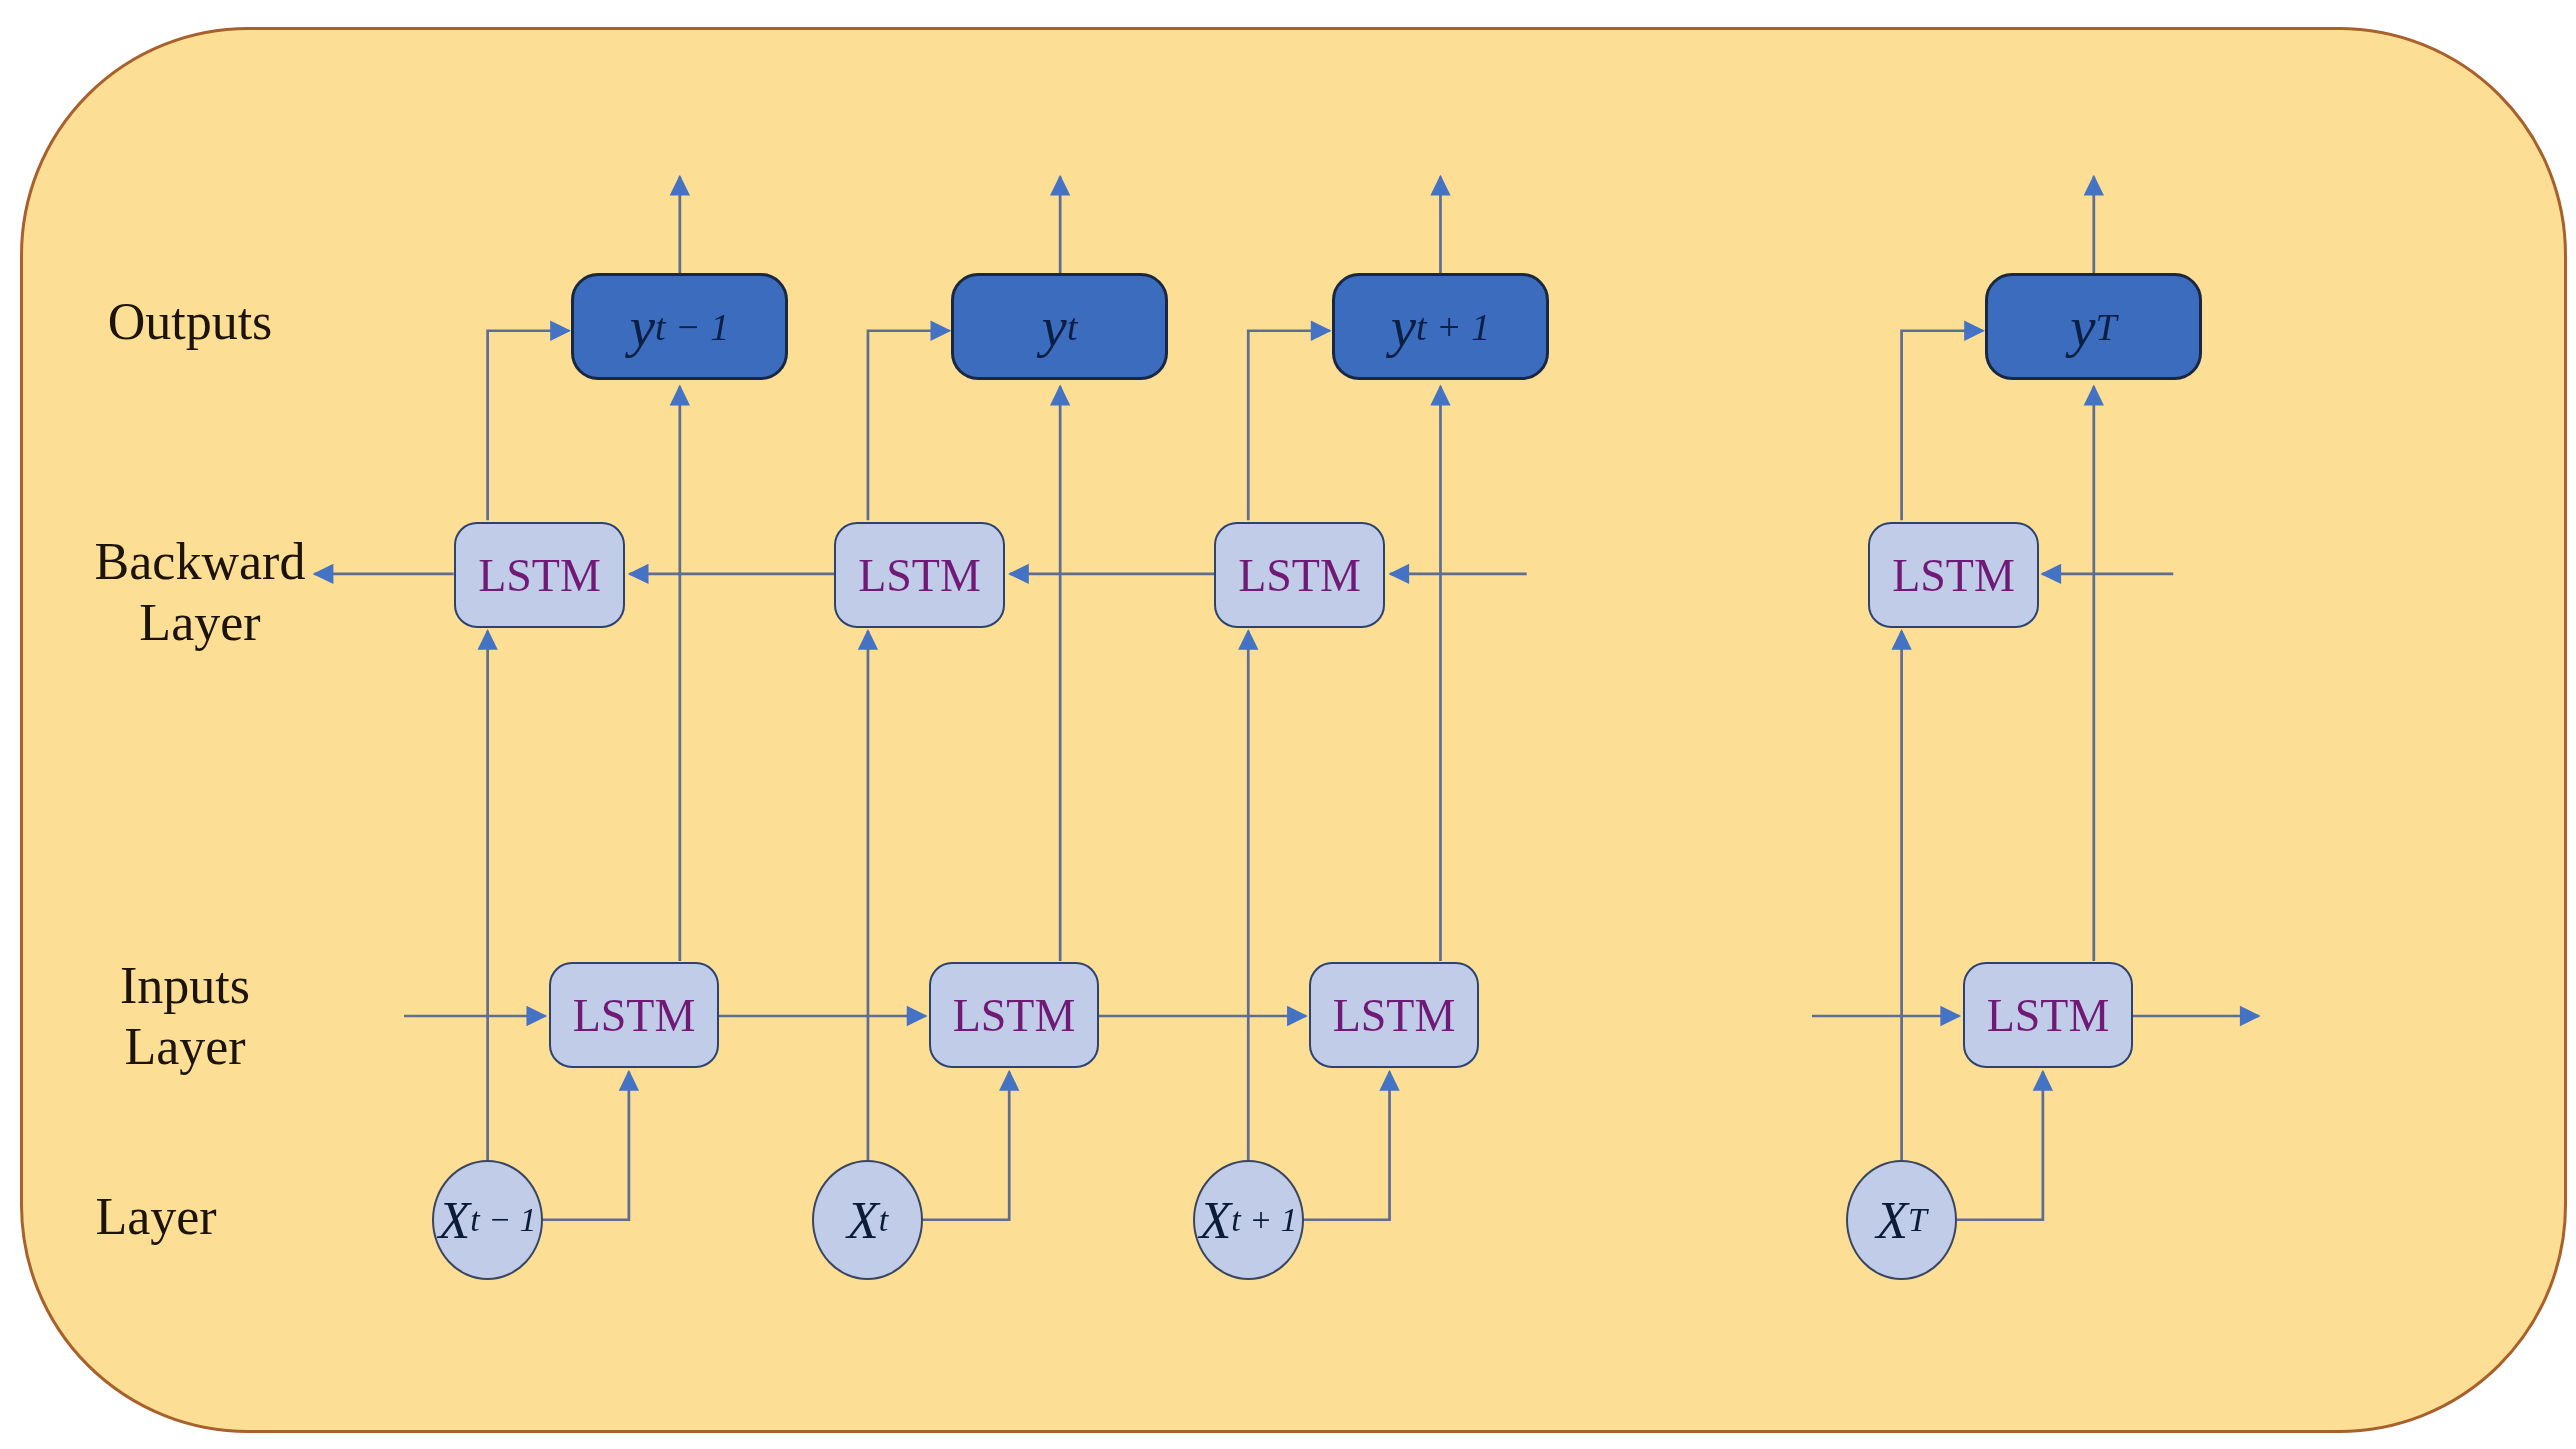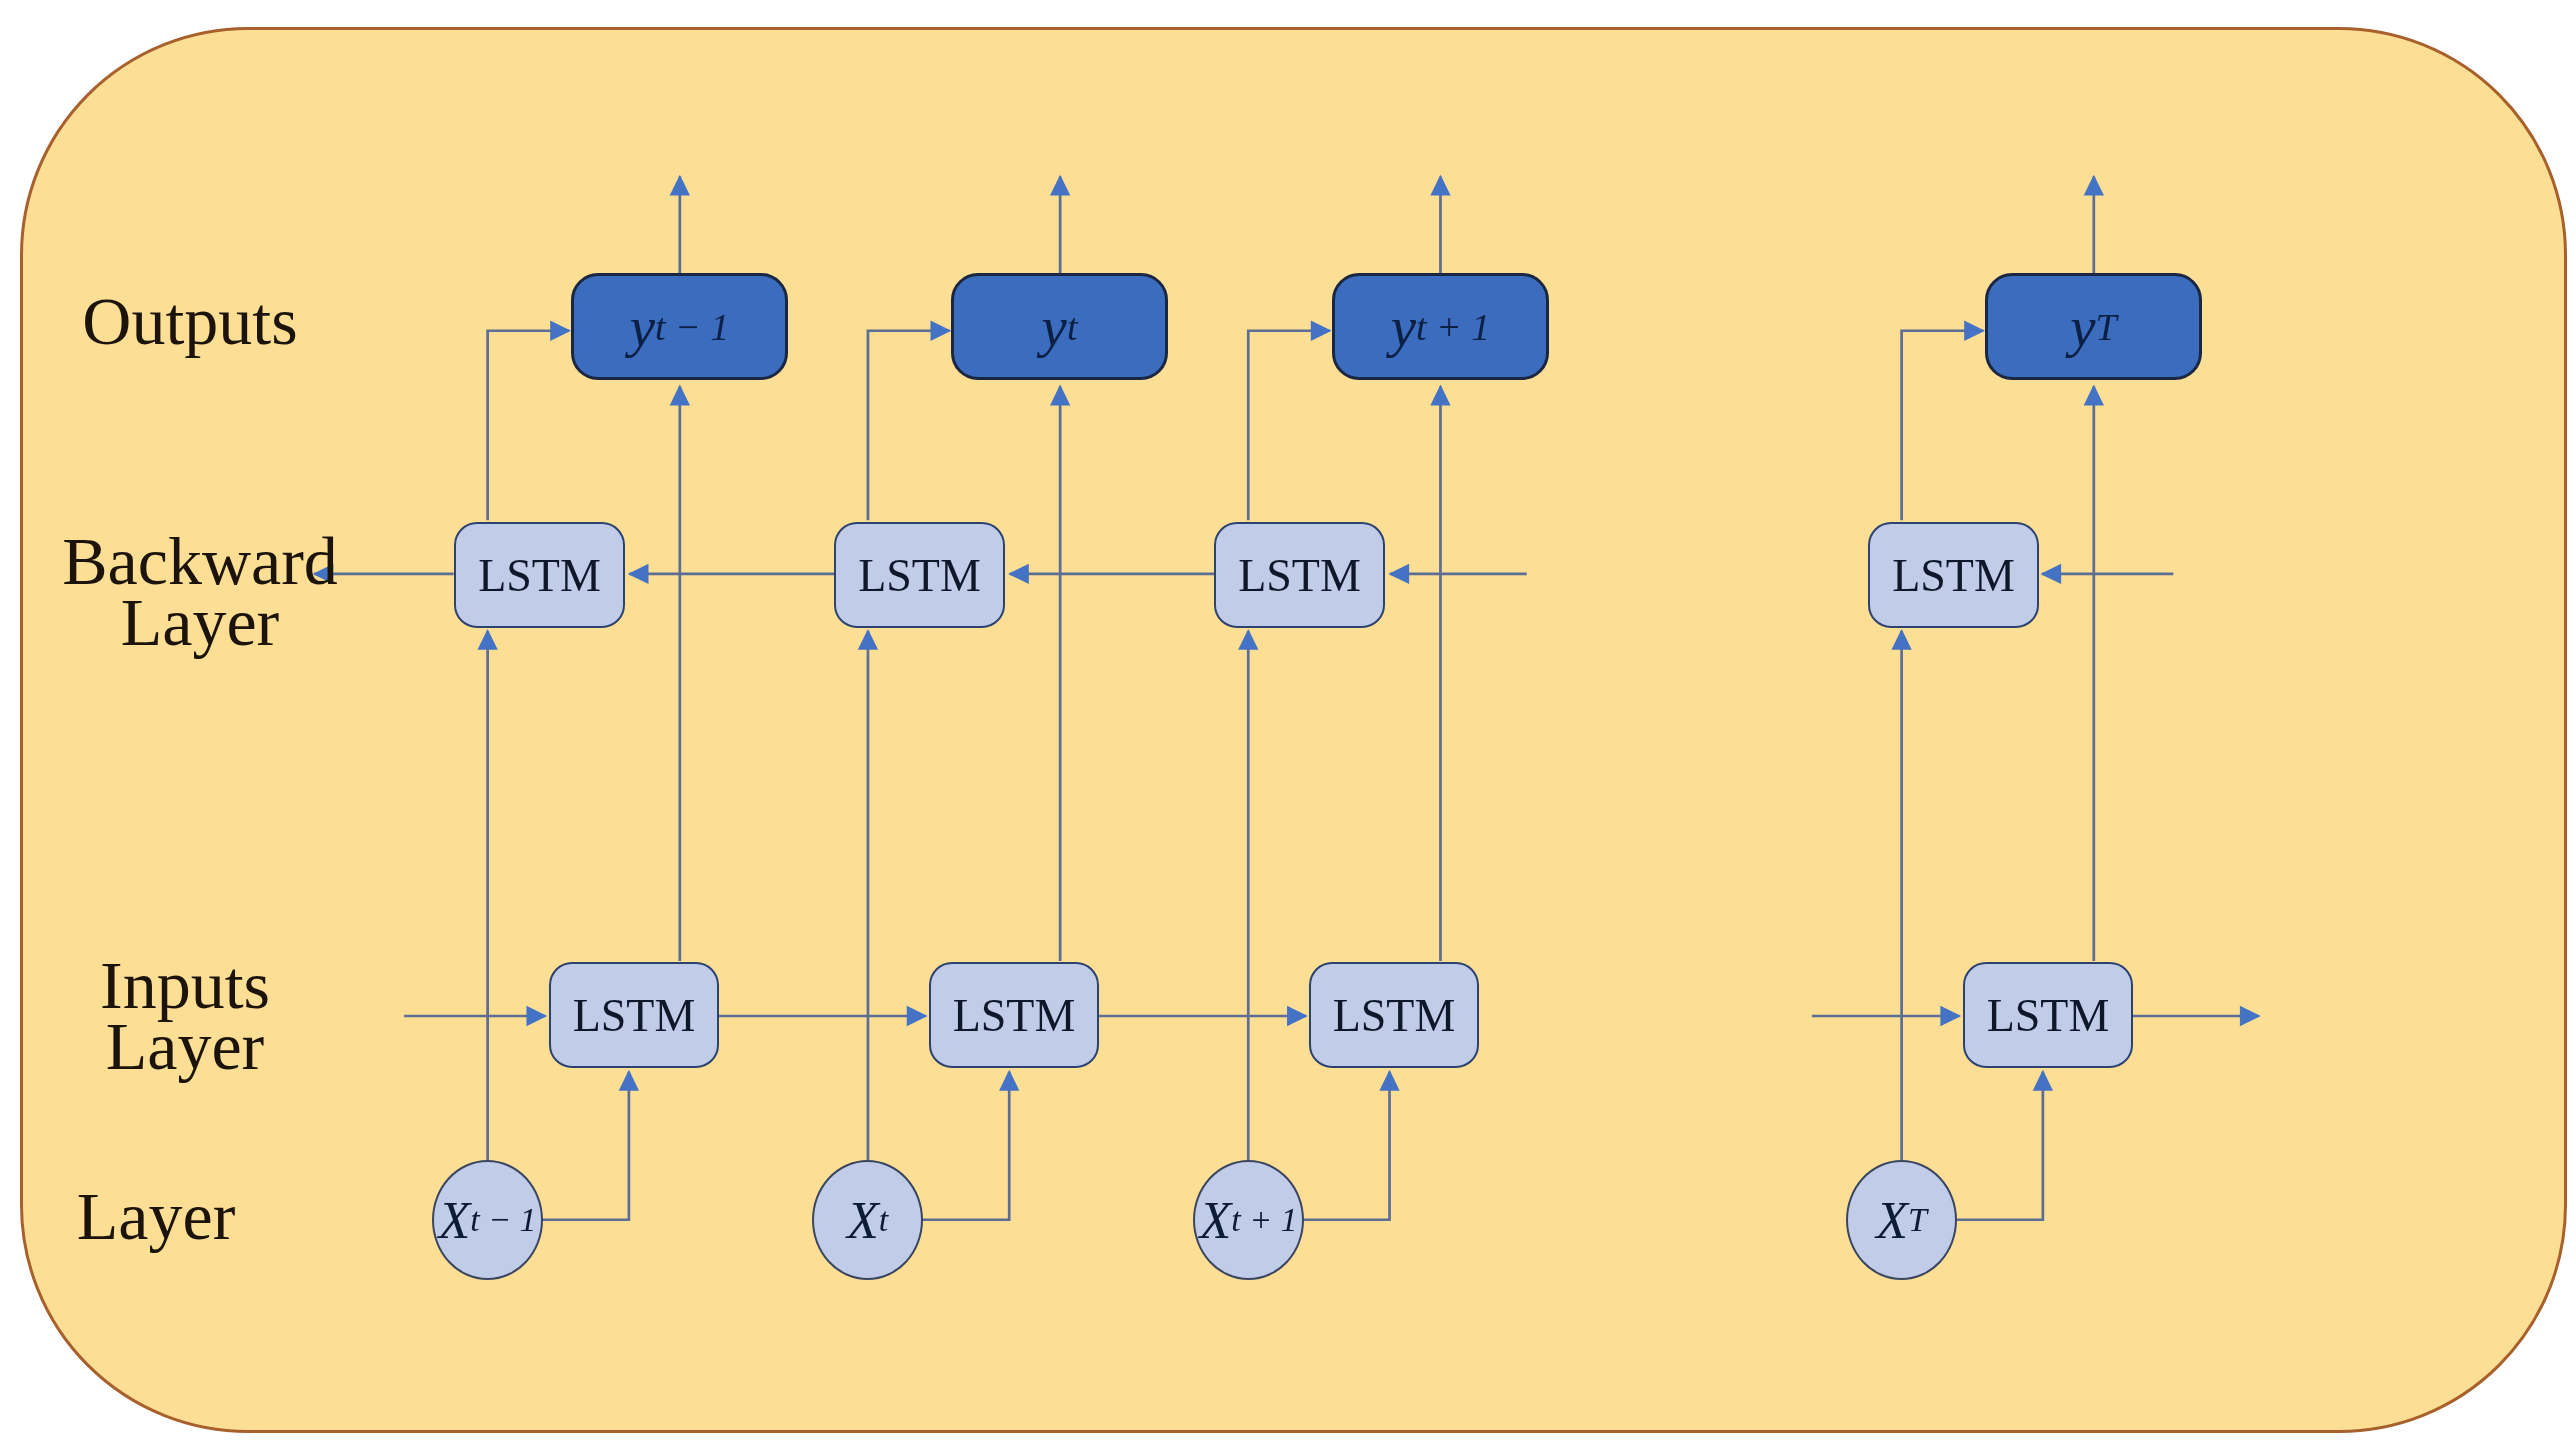--- a/index.html
+++ b/index.html
@@ -8,34 +8,34 @@
     font-family:"Liberation Serif","DejaVu Serif",serif;overflow:hidden;
   }
   .panel{
     position:absolute;left:20.4px;top:27px;width:2547px;height:1406px;
     background:#fcdf94;border:3.4px solid #a8602c;border-radius:228px;
     box-sizing:border-box;
   }
   #connectors{position:absolute;left:0;top:0;}
   .row-label{
     position:absolute;transform:translate(-50%,-50%);
-    color:#1c140a;font-size:68px;line-height:61px;text-align:center;white-space:nowrap;
+    color:#1c140a;font-size:52px;line-height:61px;text-align:center;white-space:nowrap;
   }
   .node{
     position:absolute;display:flex;align-items:center;justify-content:center;
     box-sizing:border-box;white-space:nowrap;
   }
   .output-box{
     width:217px;height:107px;background:#3b6cbe;border:3.4px solid #1a2742;border-radius:27px;
   }
   .output-box .base{font-style:italic;font-size:57px;color:#0c1f45;}
   .output-box .sub{font-style:italic;font-size:38px;color:#0c1f45;vertical-align:-16.3px;}
   .lstm-box{
     width:171px;height:106px;background:#c0cce8;border:2.7px solid #2c4370;border-radius:23px;
-    color:#0f172a;font-size:46px;
+    color:#701a75;font-size:46px;
   }
   .fwd{width:170px;}
   .input-circle{
     width:111px;height:120px;background:#c0cce8;border:2.7px solid #3a4660;border-radius:50%;
   }
   .input-circle .base{font-style:italic;font-size:52px;color:#0c1b38;}
   .input-circle .sub{font-style:italic;font-size:34px;color:#0c1b38;vertical-align:-13.6px;}
 </style>
 </head>
 <body>

